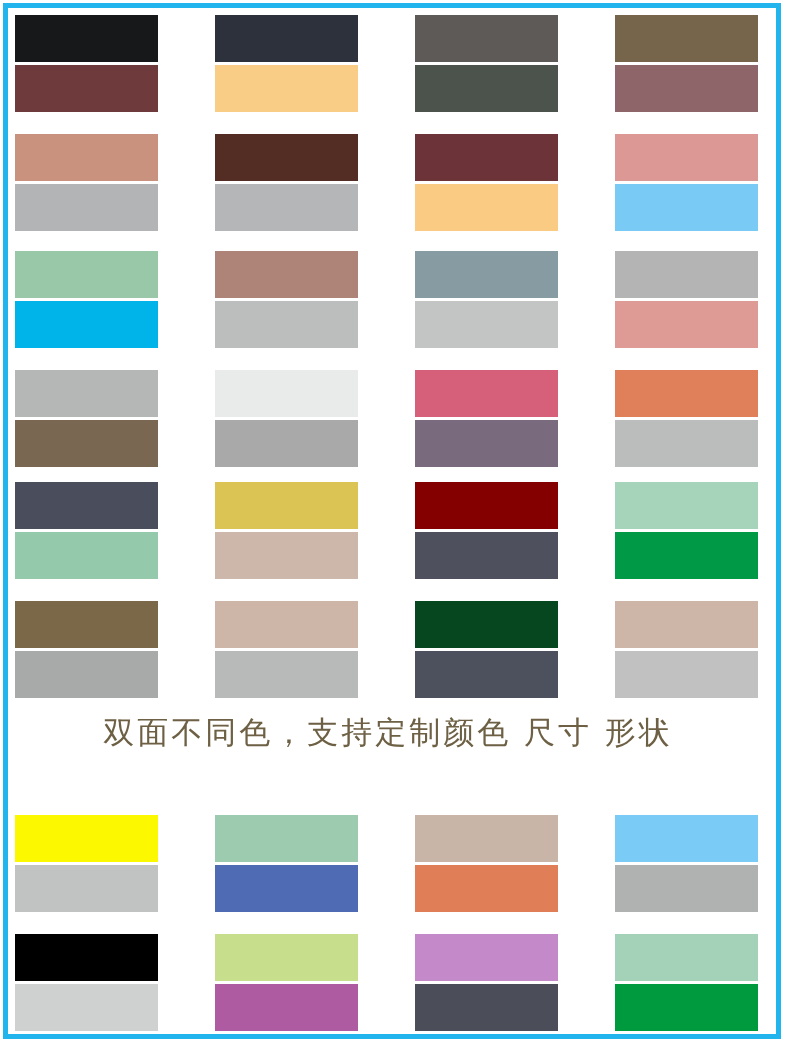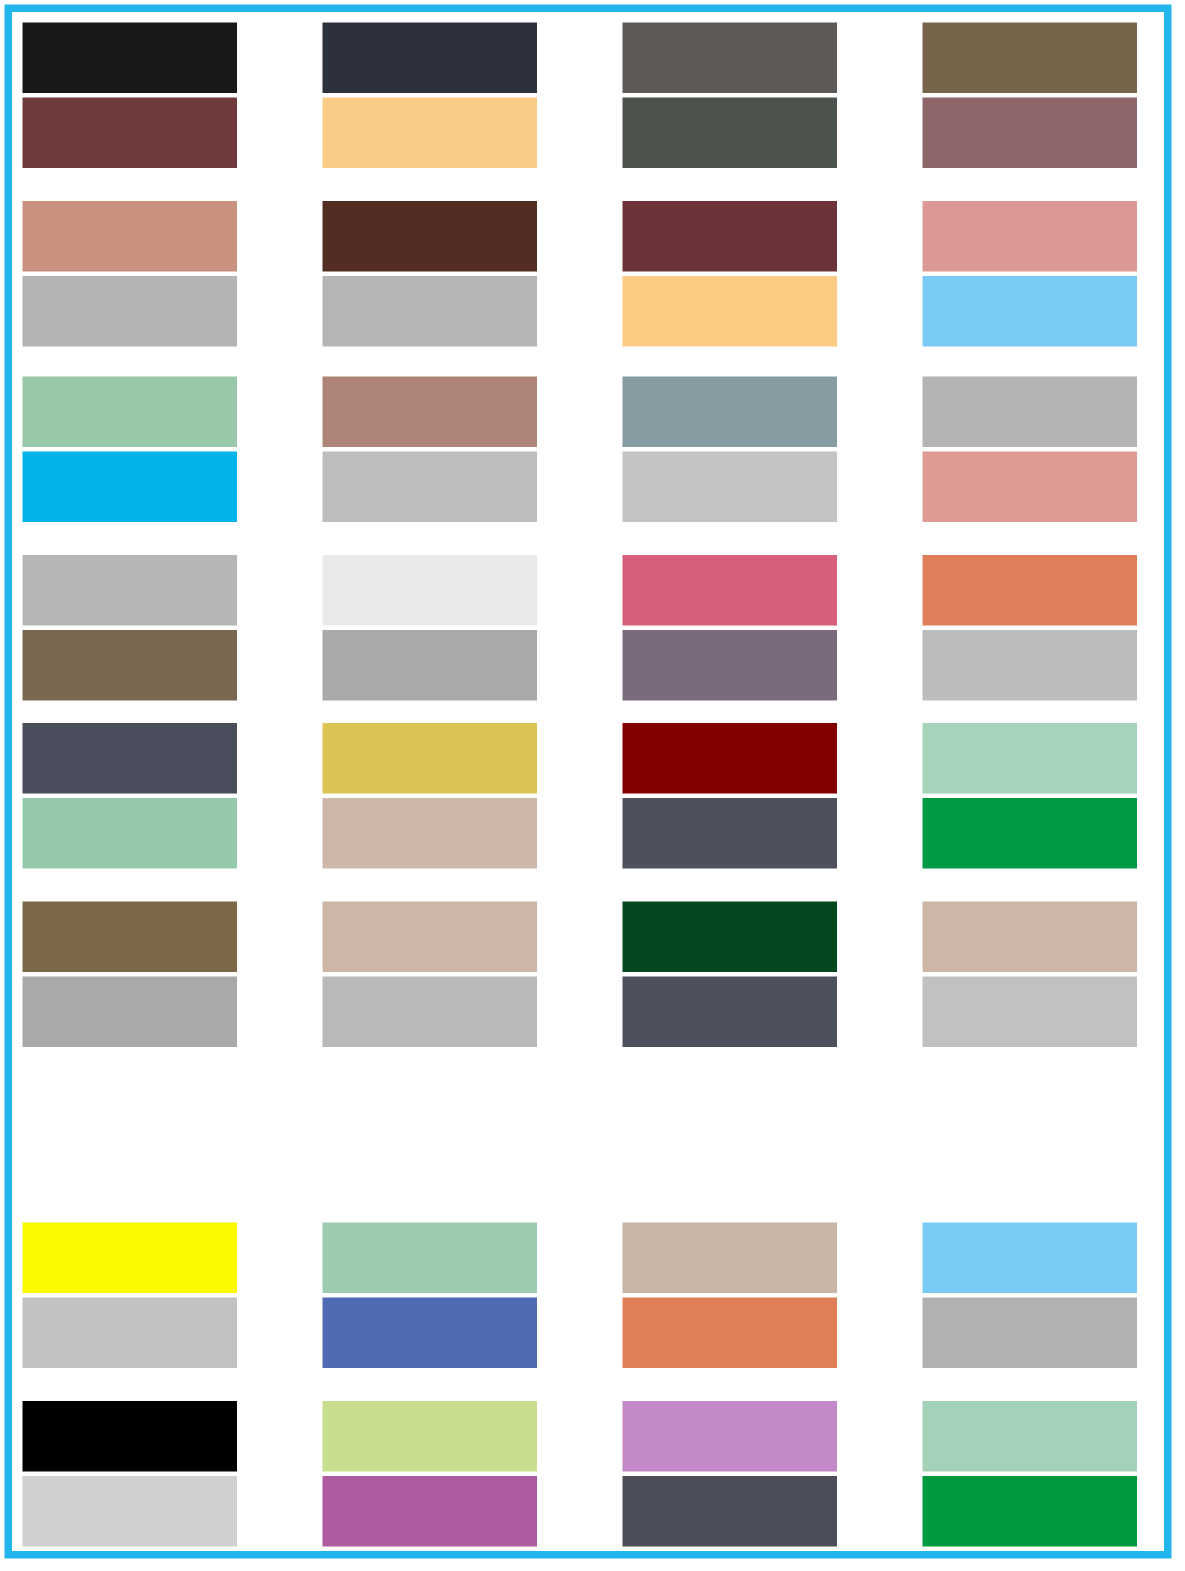--- a/index.html
+++ b/index.html
@@ -231,14 +231,15 @@
             <div class="swatch" title="#4b4e59" style="background-color: rgb(75, 78, 89);"></div>
           </div>
           <div class="swatch-col">
             <div class="swatch" title="#a3d2b8" style="background-color: rgb(163, 210, 184);"></div>
             <div class="swatch" title="#009a3e" style="background-color: rgb(0, 154, 62);"></div>
           </div>
         </div>
       </div>
     </div>
 
+  <div id="caption" style="color: rgb(109, 96, 68);">双面不同色，支持定制颜色 尺寸 形状</div>
 
 </div>
 
 </body></html>

